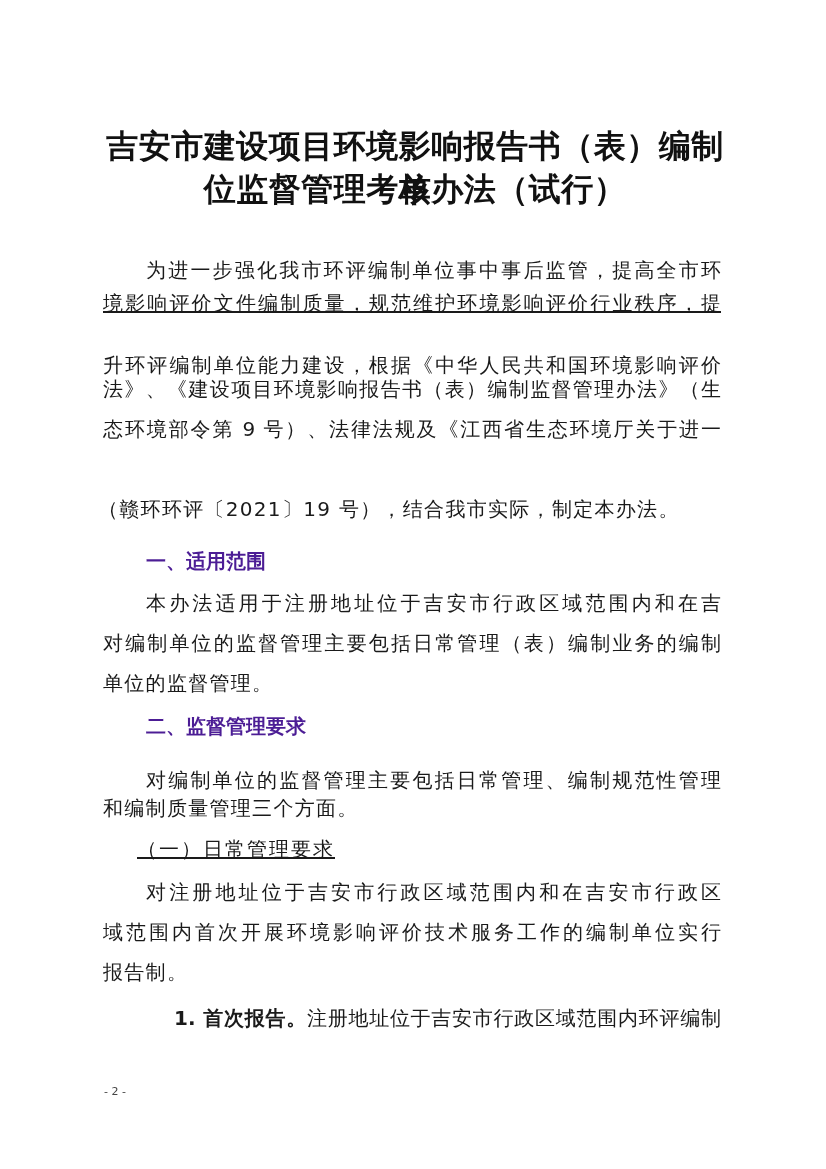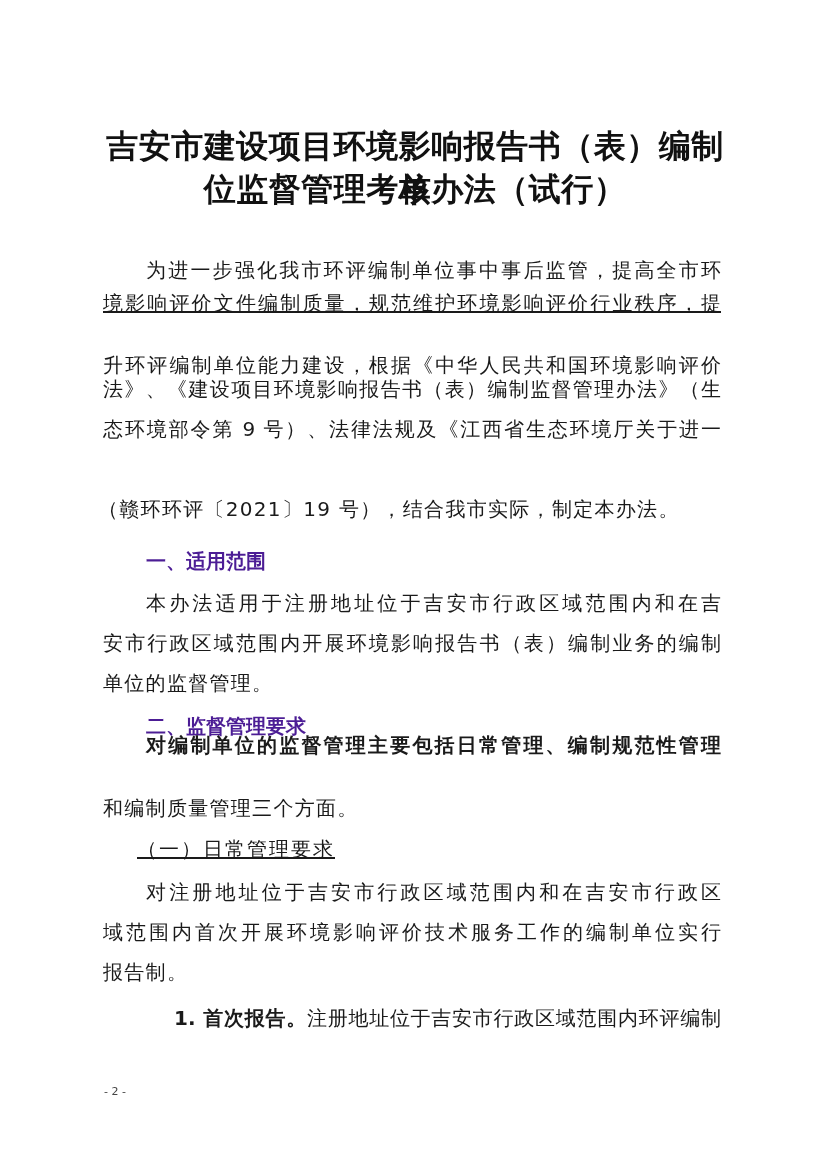--- a/index.html
+++ b/index.html
@@ -46,25 +46,25 @@
 
   <div class="line indent" style="top:255px;">为进一步强化我市环评编制单位事中事后监管，提高全市环</div>
   <div class="line" style="top:288px;text-decoration:underline;">境影响评价文件编制质量，规范维护环境影响评价行业秩序，提</div>
   <div class="line" style="top:318px;margin-top:32px;">升环评编制单位能力建设，根据《中华人民共和国环境影响评价</div>
   <div class="line" style="top:374px;">法》、《建设项目环境影响报告书（表）编制监督管理办法》（生</div>
   <div class="line" style="top:414px;">态环境部令第 9 号）、法律法规及《江西省生态环境厅关于进一</div>
   <div class="line last" style="top:494px; left:98px;">（赣环环评〔2021〕19 号），结合我市实际，制定本办法。</div>
 
   <div class="heading" style="top:546px;">一、适用范围</div>
   <div class="line indent" style="top:588px;">本办法适用于注册地址位于吉安市行政区域范围内和在吉</div>
-  <div class="line" style="top:628px;">安市行政区域范围内开展环境影响报告书（表）编制业务的编制</div>
+  <div class="line" style="top:628px;">对编制单位的监督管理主要包括日常管理（表）编制业务的编制</div>
   <div class="line last" style="top:668px;">单位的监督管理。</div>
 
   <div class="heading" style="top:711px;">二、监督管理要求</div>
-  <div class="line indent" style="top:730px;font-weight:bold;">对编制单位的监督管理主要包括日常管理、编制规范性管理</div>
+  <div class="line indent" style="top:765px;">对编制单位的监督管理主要包括日常管理、编制规范性管理</div>
   <div class="line last" style="top:793px;">和编制质量管理三个方面。</div>
 
   <div class="subheading" style="top:834px;text-decoration:underline;">（一）日常管理要求</div>
   <div class="line" style="top:917px;">域范围内首次开展环境影响评价技术服务工作的编制单位实行</div>
   <div class="line indent" style="top:877px;">对注册地址位于吉安市行政区域范围内和在吉安市行政区</div>
   <div class="line last" style="top:957px;">报告制。</div>
 
   <div class="line indent" style="top:1003px; text-align-last:justify;">
     <span class="bold-lead">1. 首次报告。</span><span>注册地址位于吉安市行政区域范围内环评编制</span>
   </div>

